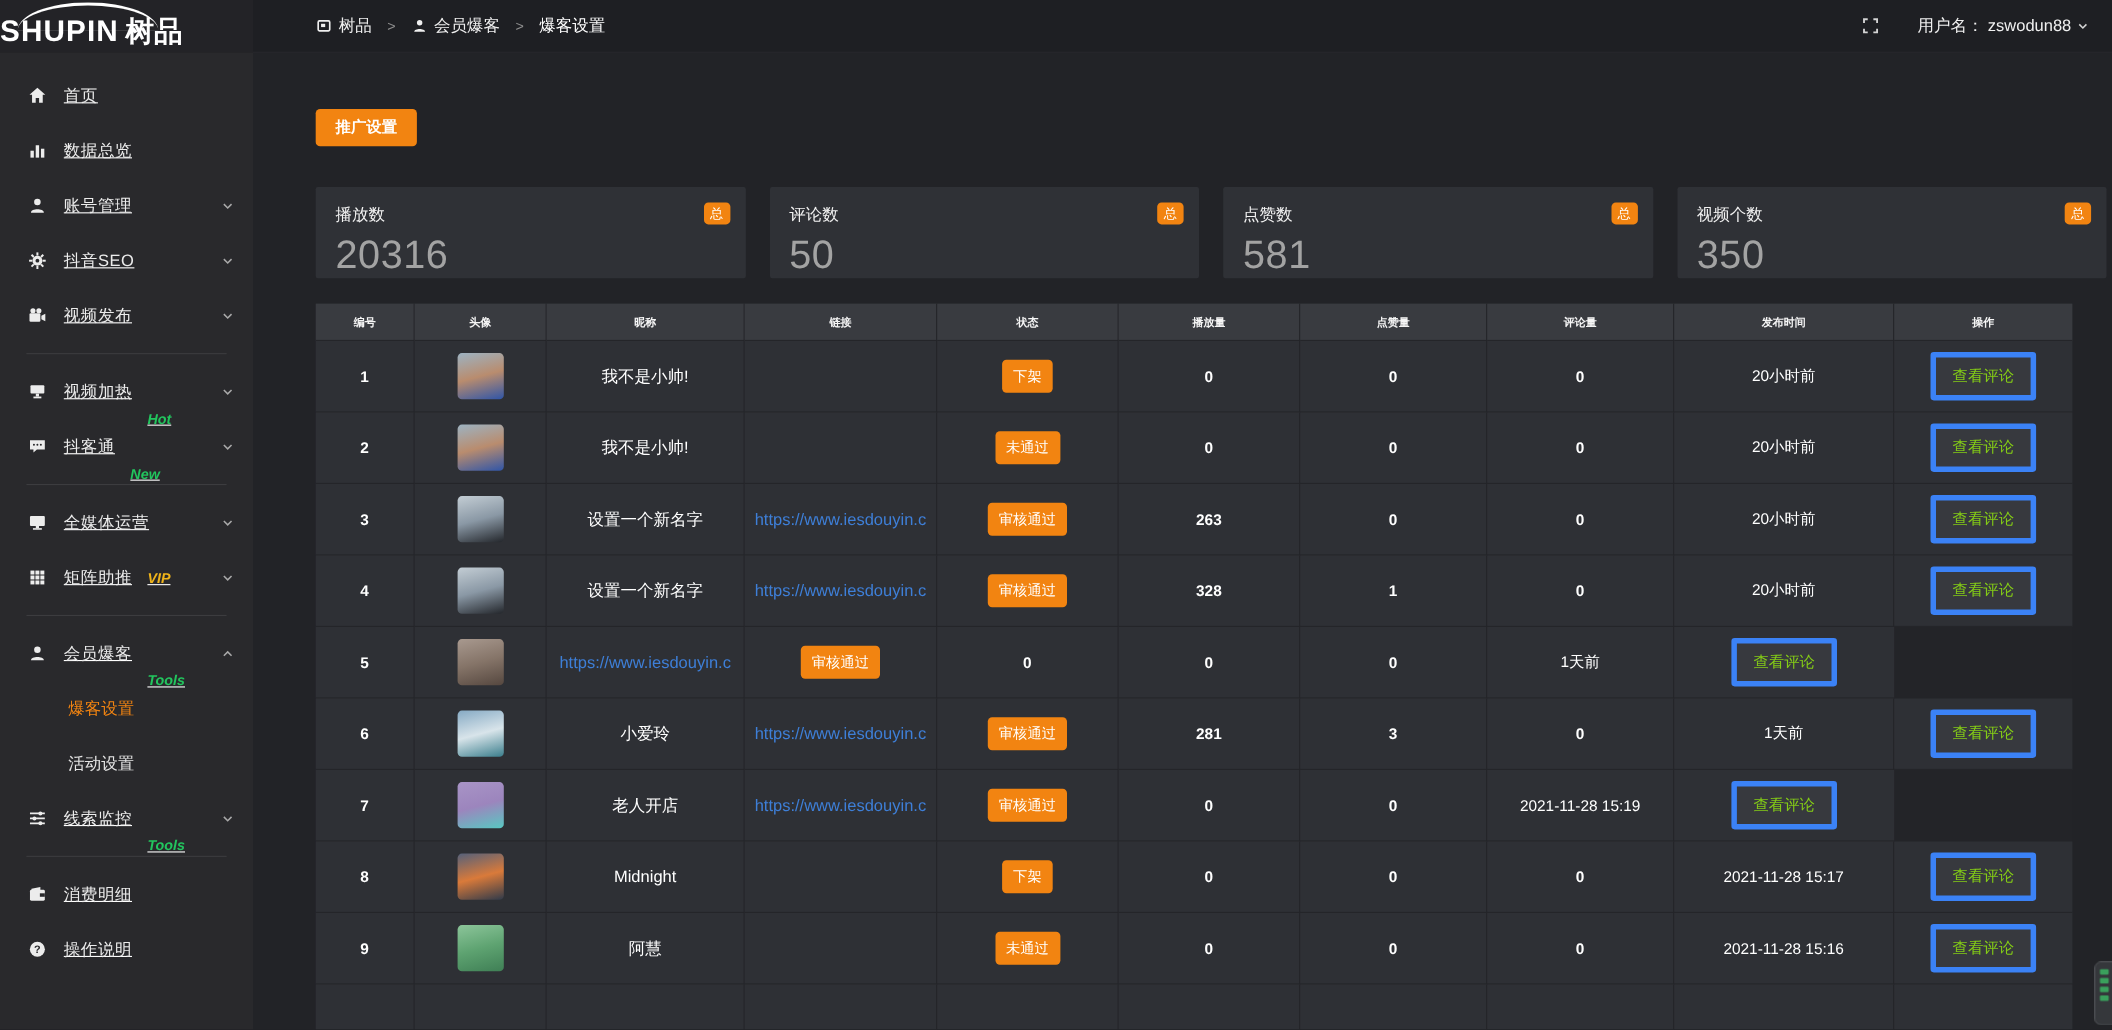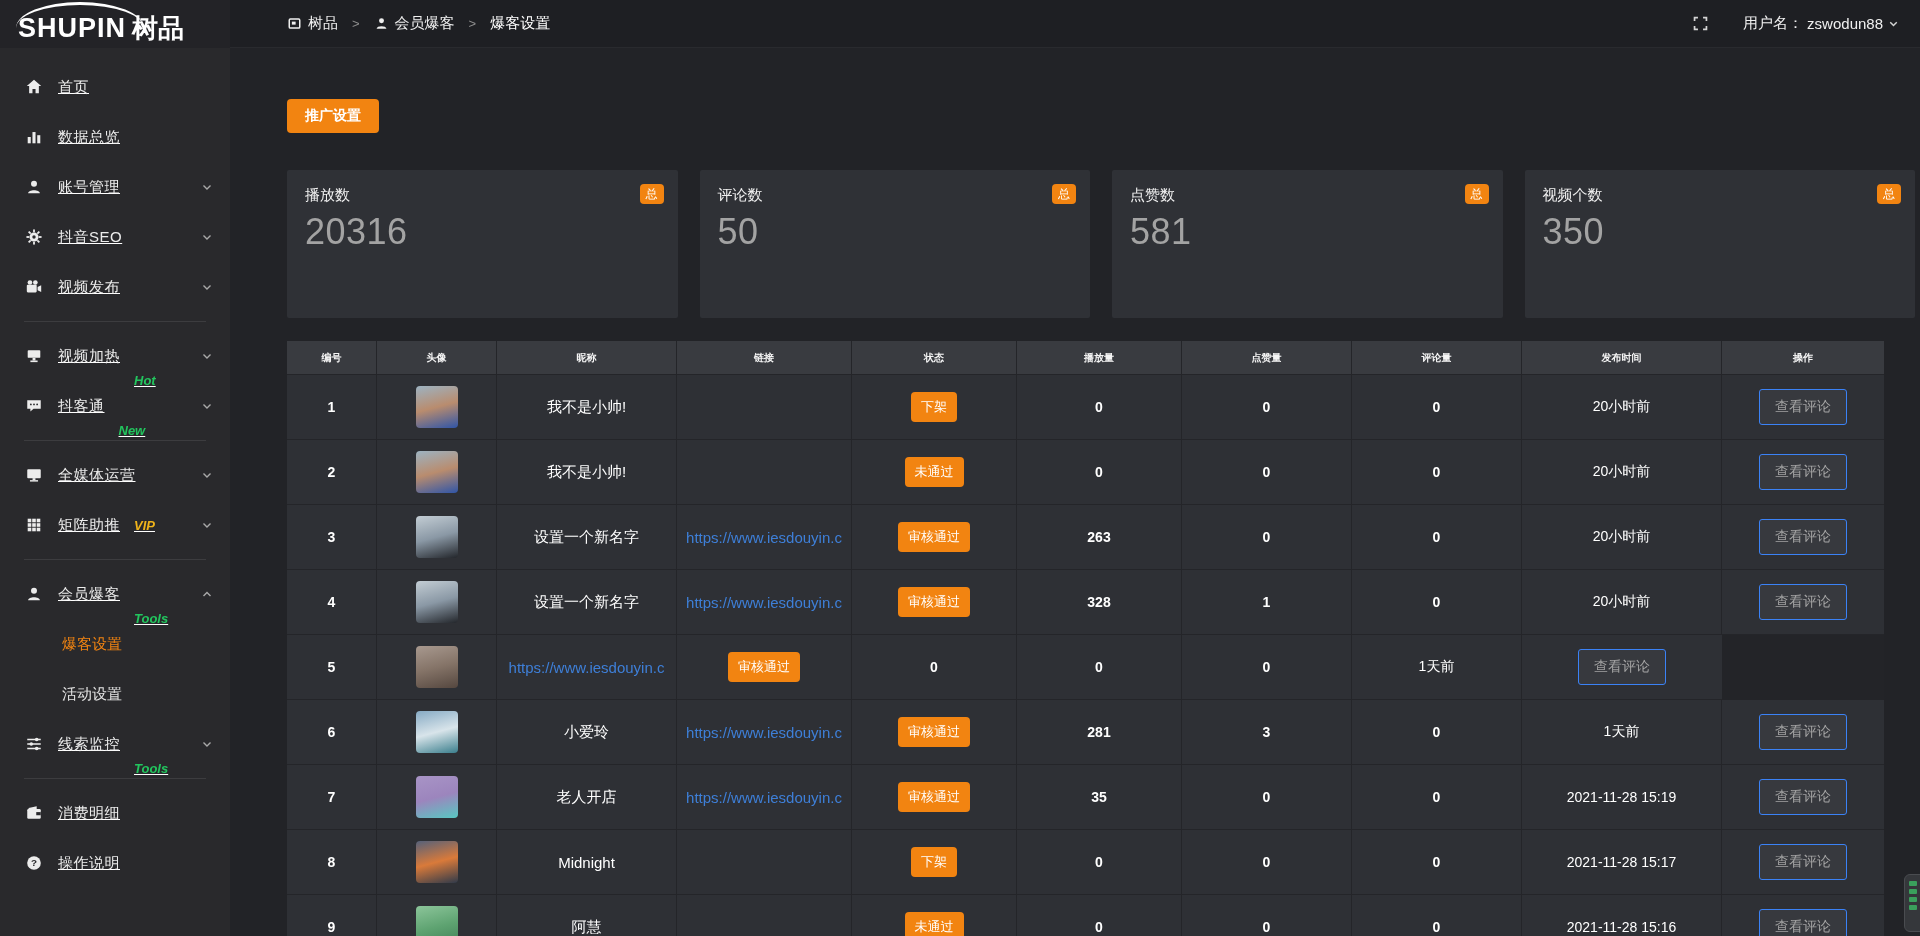--- a/index.html
+++ b/index.html
@@ -2,21 +2,21 @@
 <html><head>
 <meta charset="utf-8">
 <style>
   * { margin:0; padding:0; box-sizing:border-box; }
   html,body { width:1920px; height:936px; overflow:hidden; background:#222327;
     font-family:"Liberation Sans","DejaVu Sans",sans-serif; color:#fff; }
   .app { display:flex; width:1920px; height:936px; }
 
   
   .sidebar { width:230px; min-width:230px; height:936px; background:#29292c; overflow:hidden; }
-  .logo { height:48px; background:#232327; display:flex; align-items:center; padding-left:18px; position:relative; }
+  .logo { height:48px; background:#232327; display:flex; align-items:center; position:relative; }
   .logo-arc { position:absolute; left:16px; top:2px; width:128px; height:26px;
     border-top:3px solid #fff; border-radius:50% 50% 0 0 / 100% 100% 0 0; }
   .logo-en { font-size:27px; font-weight:bold; letter-spacing:1px; line-height:1; margin-top:8px; }
   .logo-cn { font-size:26px; font-weight:bold; margin-left:6px; margin-top:8px; }
   .side-nav { padding-top:14px; }
   .side-item { height:50px; display:flex; align-items:center; padding:0 16px 0 24px; cursor:pointer;text-decoration:underline; }
   .s-icon { width:20px; height:20px; display:inline-flex; align-items:center; justify-content:center; margin-right:14px; }
   .s-label { font-size:15px; color:#ececec; letter-spacing:.5px; }
   .s-tag { font-size:13px; font-weight:bold; font-style:italic; margin-left:14px; }
   .tag-red { color:#22c55e;margin-top:48px; }
@@ -39,40 +39,40 @@
   .fullscreen { display:flex; cursor:pointer; opacity:.9; }
   .user-box { display:flex; align-items:center; gap:4px; font-size:15px; color:#f0f0f0; cursor:pointer; }
 
   
   .content { flex:1; padding:51px 5px 0 57px; overflow:hidden; }
   .promo-btn { display:inline-block; background:#F28411; color:#fff; border:none; border-radius:4px;
     height:34px; padding:0 18px; font-size:14px; font-weight:bold; cursor:pointer;
     font-family:"Liberation Sans","DejaVu Sans",sans-serif; }
 
   .stats { display:grid; grid-template-columns:repeat(4,1fr); gap:22px; margin-top:37px; width:1628px; }
-  .card { background:#2f3136; height:148px; border-radius:2px; position:relative; padding:16px 18px; }
+  .card { background:#2f3136; height:83px; border-radius:2px; position:relative; padding:16px 18px; }
   .card-label { font-size:15px; color:#f2f2f2; }
   .card-value { font-size:36px; font-weight:400; color:#a3a3a3; margin-top:6px; letter-spacing:.5px; }
   .card-badge { position:absolute; top:14px; right:14px; background:#F28411; color:#fff;
     font-size:12px; border-radius:4px; padding:4px 6px; line-height:1; }
 
   
   .tbl { margin-top:23px; width:1597px; background:#232428; }
   .tr { display:grid; grid-template-columns:90px 120px 180px 175px 165px 165px 170px 170px 200px 162px; height:65px; }
   .tr.head { height:34px; }
   .td { background:#2e3035; border-right:1px solid #242529; border-bottom:1px solid #242529;
     display:flex; align-items:center; justify-content:center; font-size:14px; color:#fff; overflow:hidden; }
   .tr .td:last-child { border-right:none; }
   .head .td { background:#393b40; font-weight:bold; font-size:10px; color:#f5f5f5; }
   .avatar { width:42px; height:42px; border-radius:4px; display:block; }
   .c-nick { font-weight:500; font-size:15px; }
   .c-num, .c-id { font-weight:bold; }
   .lnk { color:#3E7FD8; font-size:15px; font-weight:500; white-space:nowrap; text-decoration:none; cursor:pointer; }
   .badge { background:#F28411; color:#fff; border-radius:4px; padding:6px 10px; font-size:13px; cursor:default; }
-  .act-btn { background:#37393e; border:1px solid #3b82f6; color:#a3a3a3; border-radius:3px;
+  .act-btn { background:#37393e; border:5px solid #3b82f6; color:#84cc16; border-radius:3px;
     padding:8px 15px; font-size:14px; cursor:pointer; font-family:"Liberation Sans","DejaVu Sans",sans-serif; }
   .badge:empty, .lnk:empty, .act-btn:empty { display:none; }
 
   
   .floating-widget { position:fixed; right:-14px; bottom:4px; width:30px; height:58px;
     background:#35373b; border:1px solid #4a4c50; border-radius:6px; padding:6px 4px;
     display:flex; flex-direction:column; gap:3px; align-items:flex-start; }
   .fw-bar { width:8px; height:5px; background:#3aa05c; border-radius:1px; }
 
   svg { display:block; }
@@ -528,21 +528,20 @@
               <div class="td c-av">
                 <span class="avatar" style="background: linear-gradient(165deg, rgb(168, 148, 198), rgb(156, 133, 189), rgb(88, 200, 194));"></span>
               </div>
               <div class="td c-nick">老人开店</div>
               <div class="td c-link">
                 <a class="lnk">https://www.iesdouyin.c</a>
               </div>
               <div class="td c-st">
                 <span class="badge">审核通过</span>
               </div>
-              <div class="td c-num">35</div>
               <div class="td c-num">0</div>
               <div class="td c-num">0</div>
               <div class="td c-time">2021-11-28 15:19</div>
               <div class="td c-act">
                 <button class="act-btn">查看评论</button>
               </div>
             </div>
             <div class="tr">
               <div class="td c-id">8</div>
               <div class="td c-av">

